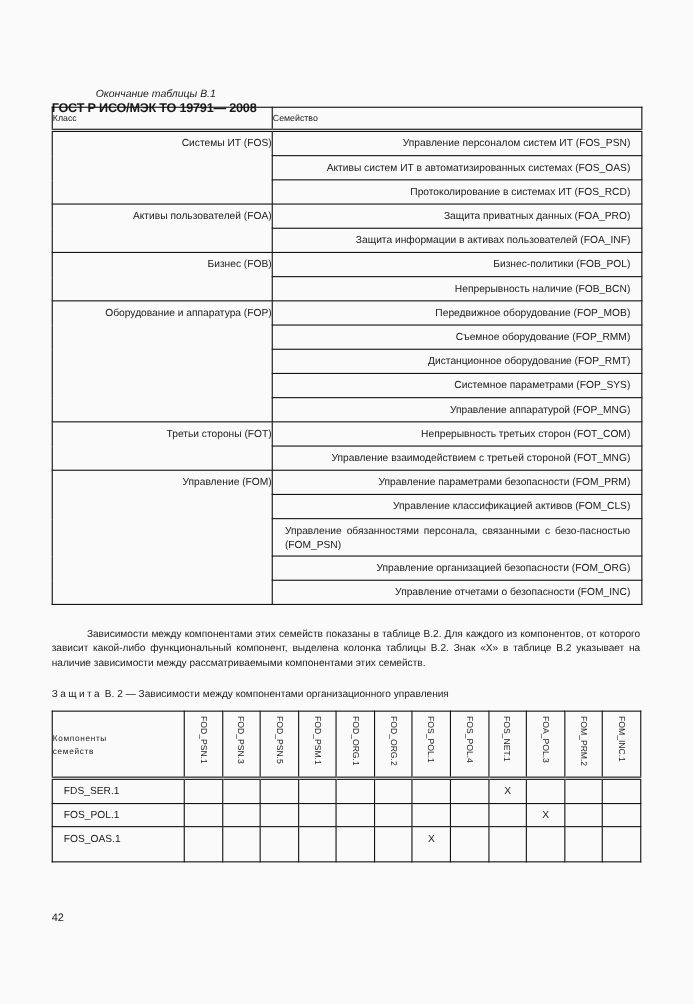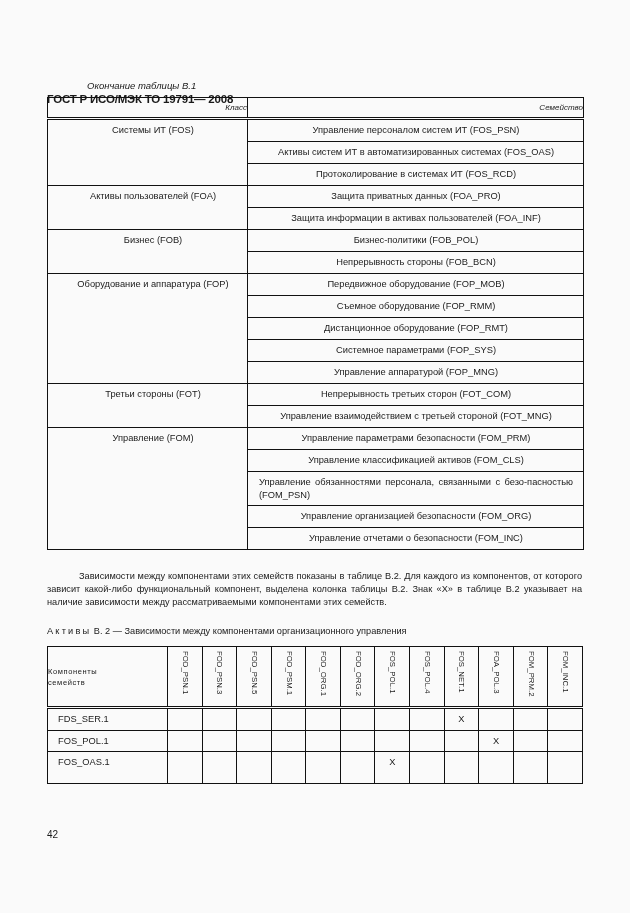--- a/index.html
+++ b/index.html
@@ -22,28 +22,27 @@
   table { border-collapse: collapse; }
   .t1 {
     position: absolute; left: 47px; top: 97px;
     width: 536px; table-layout: fixed;
     font-size: 9.3px;
   }
   .t1 td, .t1 th {
     border: 1.3px solid #111;
     padding: 0 0 0 11px;
     vertical-align: middle;
-    text-align: center;
+    text-align: right;
     font-weight: normal;
     line-height: 13px;
   }
   .t1 th {
-    height: 19px; text-align: right; font-size: 8px; padding: 0;
+    height: 19px; text-align: left; font-size: 8px; padding: 0;
     border-bottom: 3px double #111;
-    font-style: italic;
   }
   .t1 td.fam { height: 21px; padding-right: 10px; }
   .t1 td.fam.tall { height: 33px; text-align: justify; }
   .t1 td.cls { vertical-align: top; padding-top: 4px; }
   .t1 col.c1 { width: 200px; }
   .t1 col.c2 { width: 336px; }
 
   .para {
     position: absolute; left: 47px; top: 570px; width: 535px;
     font-size: 9.2px; line-height: 13px; text-align: justify;
@@ -122,21 +121,21 @@
   </tr>
   <tr>
         <td class="fam">Защита информации в активах пользователей (FOA_INF)</td>
       </tr>
 
   <tr>
     <td class="cls" rowspan="2">Бизнес (FOB)</td>
     <td class="fam">Бизнес-политики (FOB_POL)</td>
   </tr>
   <tr>
-        <td class="fam">Непрерывность стороны (FOB_BCN)</td>
+        <td class="fam">Непрерывность наличие (FOB_BCN)</td>
       </tr>
 
   <tr>
     <td class="cls" rowspan="5">Оборудование и аппаратура (FOP)</td>
     <td class="fam">Передвижное оборудование (FOP_MOB)</td>
   </tr>
   <tr>
         <td class="fam">Съемное оборудование (FOP_RMM)</td>
       </tr>
   <tr>
@@ -172,21 +171,21 @@
       </tr>
   <tr>
         <td class="fam">Управление отчетами о безопасности (FOM_INC)</td>
       </tr>
 </tbody>
   </table>
 
 <div class="para">Зависимости между компонентами этих семейств показаны в таблице B.2. Для каждого из компонентов, от которого зависит какой-либо функциональный компонент, выделена колонка таблицы B.2. Знак «X» в таблице B.2 указывает на наличие зависимости между рассматриваемыми компонентами этих семейств.</div>
 
 <div class="table-caption-2">
-  <span class="spaced">Активы</span>
+  <span class="spaced">Защита</span>
   <span>B. 2 — Зависимости между компонентами организационного управления</span>
 </div>
 
 <table class="t2">
   <colgroup>
     <col class="first">
     <col>
       <col>
       <col>
       <col>

